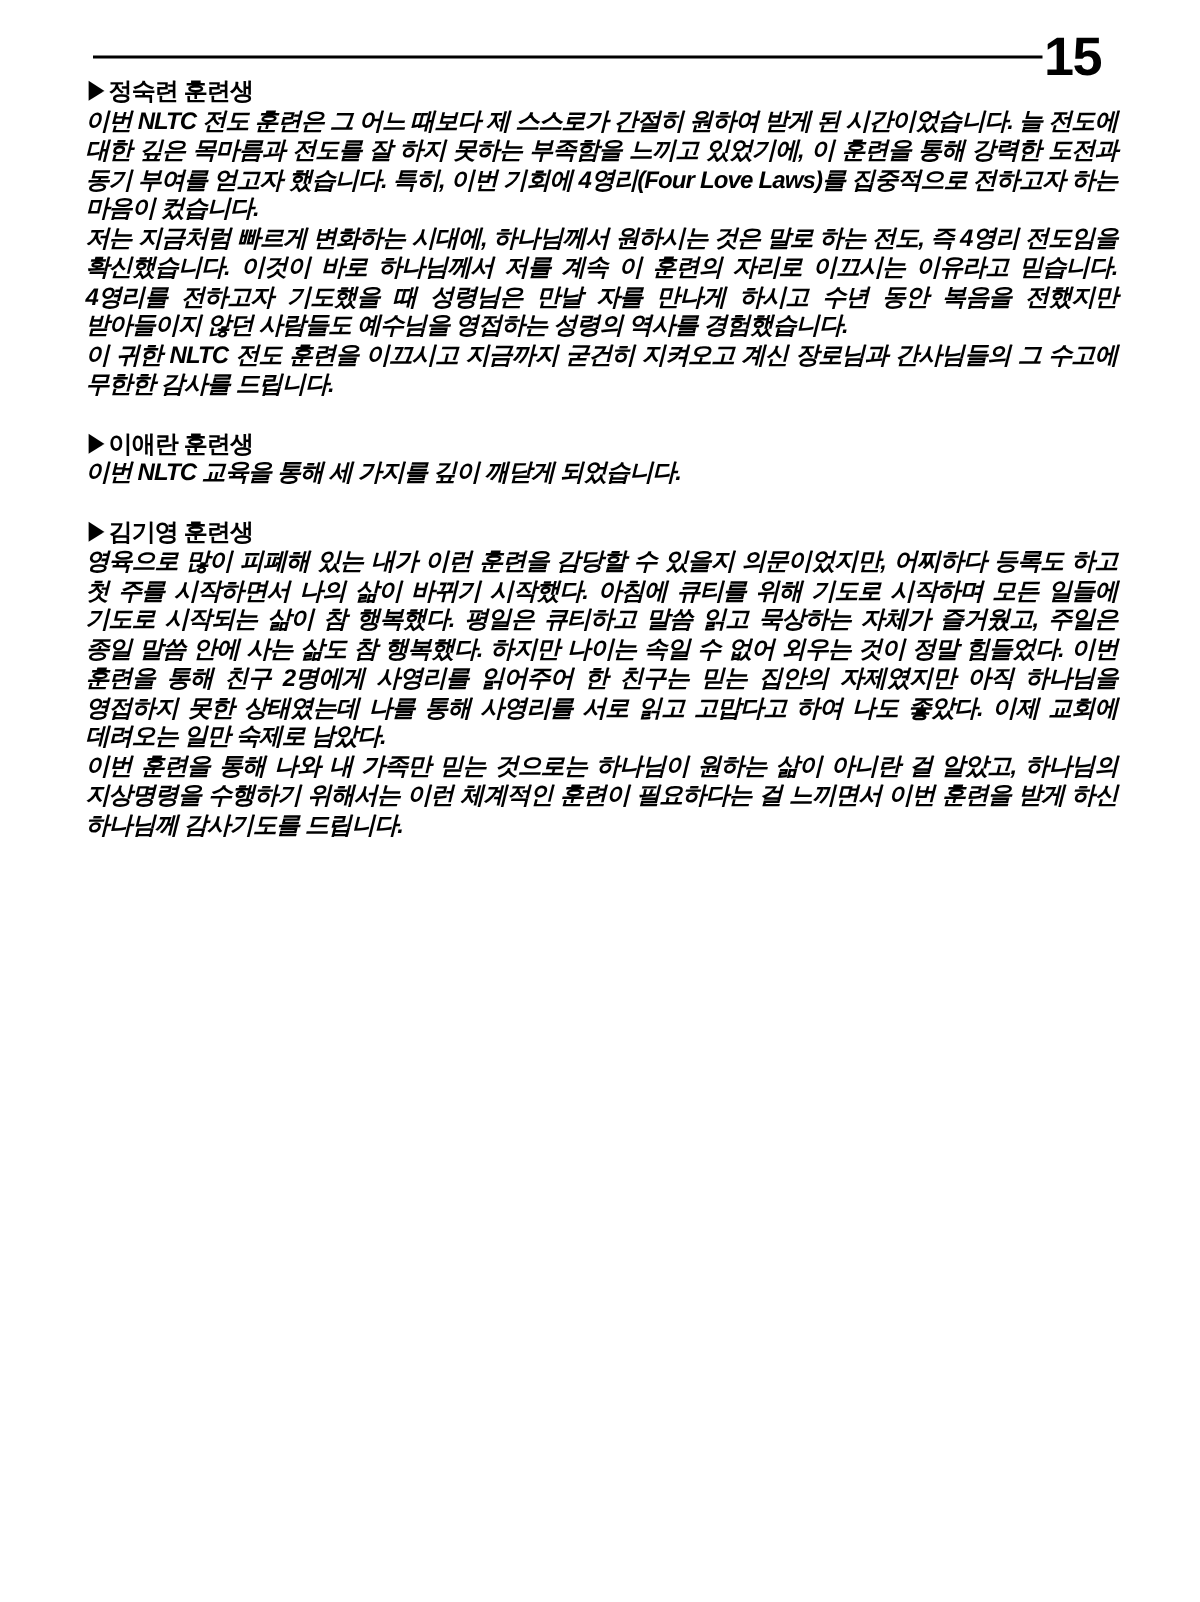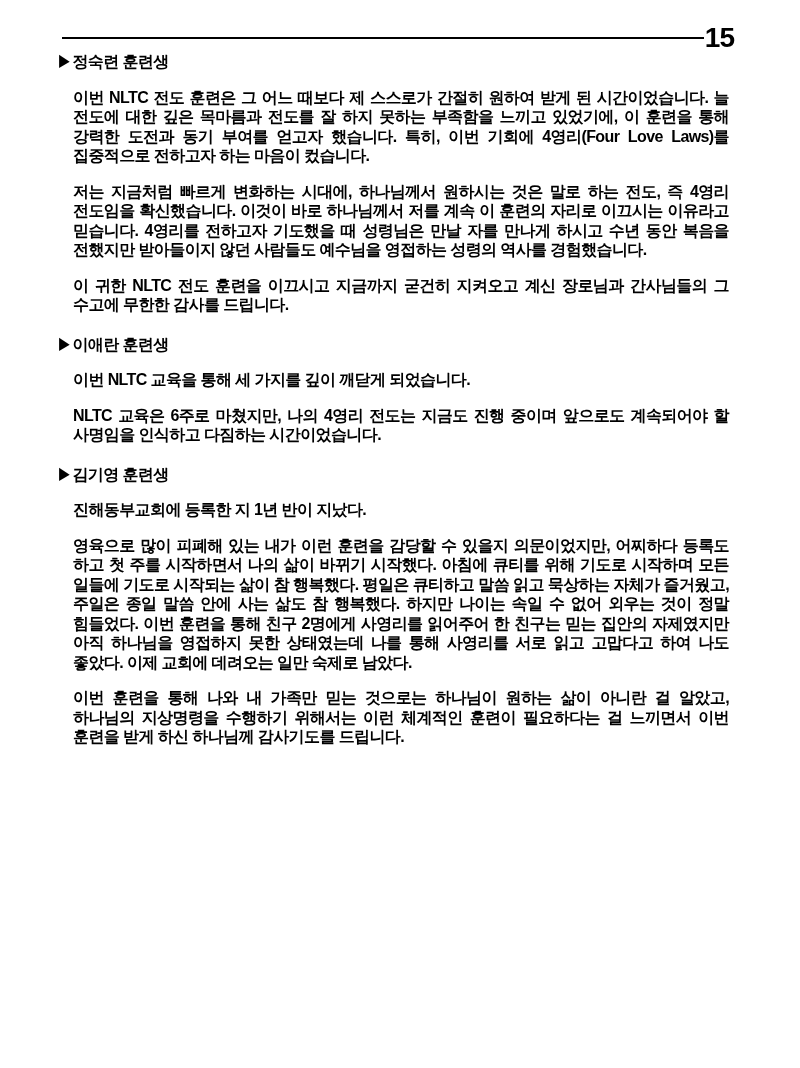--- a/index.html
+++ b/index.html
@@ -27,21 +27,21 @@
     display: flex;
     align-items: center;
   }
   .header-rule {
     flex: 1 1 auto;
     height: 0;
     border-top: 2px solid #000000;
   }
   .page-number {
     flex: 0 0 auto;
-    font-size: 28px;
+    font-size: 36px;
     line-height: 30px;
     font-weight: 700;
     letter-spacing: -1px;
     padding-left: 1px;
     font-family: "Liberation Sans", sans-serif;
   }
   
   .content {
     position: absolute;
     top: 52px;
@@ -63,22 +63,23 @@
     font-size: 16px;
     line-height: 19.5px;
     font-weight: 700;
     text-align: left;
   }
   .bullet {
     margin-right: 1px;
     font-size: 15px;
   }
   .section p {
-    margin: 16px;
+    margin: 0;
     padding: 0;
+    font-style: italic;
   }
 </style>
 </head>
 <body>
 
 <div class="page">
 
   <div class="page-header">
     <div class="header-rule"></div>
     <div class="page-number">15</div>
@@ -95,27 +96,25 @@
       <p>저는 지금처럼 빠르게 변화하는 시대에, 하나님께서 원하시는 것은 말로 하는 전도, 즉 4영리 전도임을 확신했습니다. 이것이 바로 하나님께서 저를 계속 이 훈련의 자리로 이끄시는 이유라고 믿습니다. 4영리를 전하고자 기도했을 때 성령님은 만날 자를 만나게 하시고 수년 동안 복음을 전했지만 받아들이지 않던 사람들도 예수님을 영접하는 성령의 역사를 경험했습니다.</p>
       <p>이 귀한 NLTC 전도 훈련을 이끄시고 지금까지 굳건히 지켜오고 계신 장로님과 간사님들의 그 수고에 무한한 감사를 드립니다.</p>
     </div>
 
     <div class="section">
       <div class="section-heading">
         <span class="bullet">▶</span>
         <span>이애란 훈련생</span>
       </div>
       <p>이번 NLTC 교육을 통해 세 가지를 깊이 깨닫게 되었습니다.</p>
-      <p>NLTC 교육은 6주로 마쳤지만, 나의 4영리 전도는 지금도 진행 중이며 앞으로도 계속되어야 할 사명임을 인식하고 다짐하는 시간이었습니다.</p>
     </div>
 
     <div class="section">
       <div class="section-heading">
         <span class="bullet">▶</span>
         <span>김기영 훈련생</span>
       </div>
-      <p>진해동부교회에 등록한 지 1년 반이 지났다.</p>
       <p>영육으로 많이 피폐해 있는 내가 이런 훈련을 감당할 수 있을지 의문이었지만, 어찌하다 등록도 하고 첫 주를 시작하면서 나의 삶이 바뀌기 시작했다. 아침에 큐티를 위해 기도로 시작하며 모든 일들에 기도로 시작되는 삶이 참 행복했다. 평일은 큐티하고 말씀 읽고 묵상하는 자체가 즐거웠고, 주일은 종일 말씀 안에 사는 삶도 참 행복했다. 하지만 나이는 속일 수 없어 외우는 것이 정말 힘들었다. 이번 훈련을 통해 친구 2명에게 사영리를 읽어주어 한 친구는 믿는 집안의 자제였지만 아직 하나님을 영접하지 못한 상태였는데 나를 통해 사영리를 서로 읽고 고맙다고 하여 나도 좋았다. 이제 교회에 데려오는 일만 숙제로 남았다.</p>
       <p>이번 훈련을 통해 나와 내 가족만 믿는 것으로는 하나님이 원하는 삶이 아니란 걸 알았고, 하나님의 지상명령을 수행하기 위해서는 이런 체계적인 훈련이 필요하다는 걸 느끼면서 이번 훈련을 받게 하신 하나님께 감사기도를 드립니다.</p>
     </div>
 
   </div>
 </div>
 
 </body></html>

